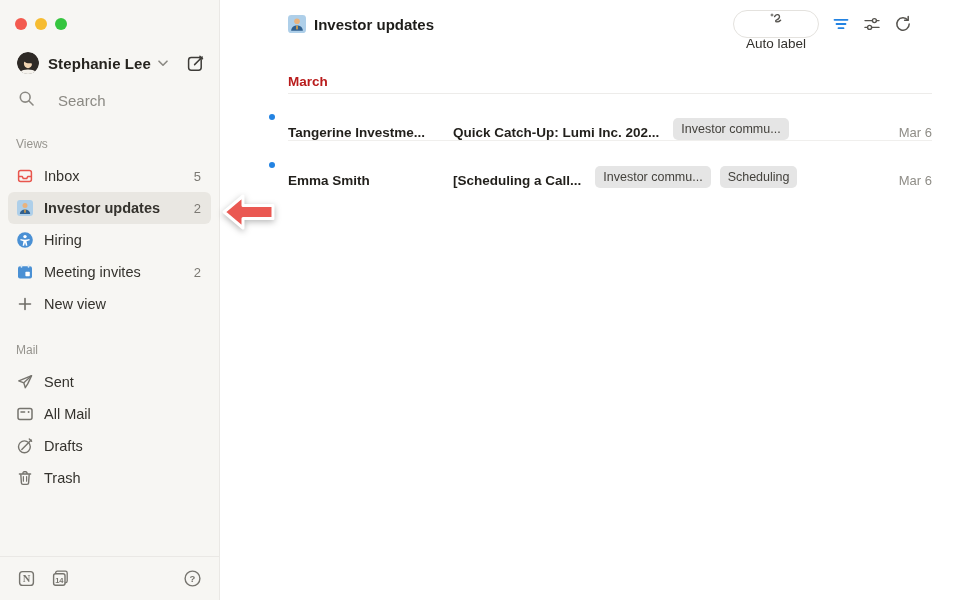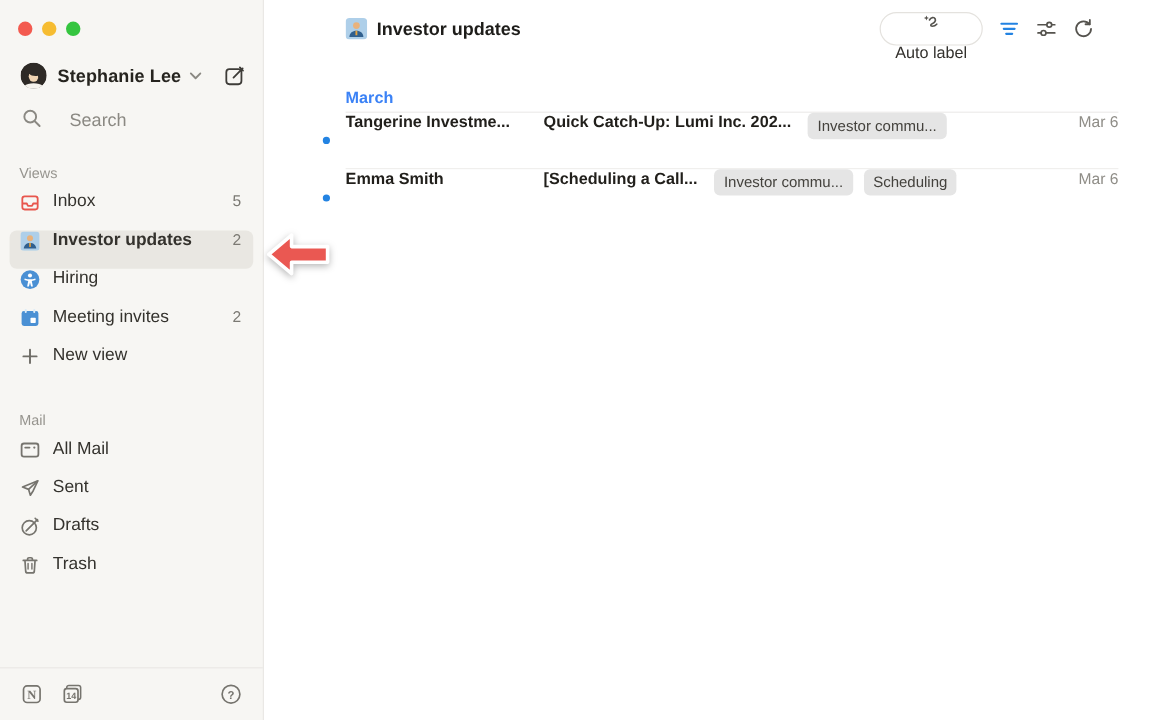--- a/index.html
+++ b/index.html
@@ -15,21 +15,21 @@
   .user-row { position:absolute; top:50px; left:17px; right:14px; height:26px; display:flex; align-items:center; }
   .avatar { width:22px; height:22px; border-radius:50%; overflow:hidden; flex:0 0 22px; }
   .user-name { margin-left:9px; font-size:15px; font-weight:700; color:#26241f; letter-spacing:.1px; }
   .chev { margin-left:7px; display:flex; }
   .compose { margin-left:auto; display:flex; cursor:pointer; }
 
   .search-row { position:absolute; top:90px; left:18px; display:flex; align-items:center; gap:23px; color:#8b8983; font-size:15px; cursor:pointer; }
 
   .nav { position:absolute; top:134px; left:8px; right:8px; }
   .section-label { height:20px; line-height:20px; padding-left:8px; margin-bottom:6px; font-size:12px; font-weight:500; color:#96948e; }
-  .nav-item { height:32px; display:flex; align-items:flex-start; gap:10px; padding:0 10px 0 8px; border-radius:6px; cursor:pointer; }
+  .nav-item { height:32px; display:flex; align-items:center; gap:10px; padding:0 10px 0 8px; border-radius:6px; cursor:pointer; }
   .nav-item .nicon { width:18px; height:18px; flex:0 0 18px; display:flex; align-items:center; justify-content:center; }
   .nav-item .nlabel { flex:1; font-size:14.5px; font-weight:500; color:#34322d; white-space:nowrap; overflow:hidden; }
   .nav-item .ncount { font-size:13px; color:#7b7973; }
   .nav-item.selected { background:#e9e7e2; }
   .nav-item.selected .nlabel { font-weight:700; }
   .mail-section { margin-top:20px; }
 
   .sb-footer { position:absolute; bottom:0; left:0; width:219px; height:44px; border-top:1px solid #eae8e5; display:flex; align-items:center; padding:0 17px; gap:15px; }
   .sb-footer .ficon { display:flex; cursor:pointer; }
   .sb-footer .help { margin-left:auto; }
@@ -37,22 +37,22 @@
   
   .main { position:absolute; left:221px; top:0; width:739px; height:600px; background:#fff; }
   .main-header { height:48px; display:flex; align-items:center; padding:0 48px 0 67px; }
   .title-icon { width:18px; height:18px; margin-right:8px; display:flex; }
   .page-title { font-size:15px; font-weight:700; color:#1e1d1a; }
   .header-right { margin-left:auto; display:flex; align-items:center; gap:13px; }
   .pill { height:28px; display:flex; align-items:center; gap:6px; padding:0 12px; border:1px solid #e4e2de; border-radius:15px; background:#fff; font-size:13.5px; font-weight:500; color:#33312d; cursor:pointer;flex-direction:column; }
   .hicon { display:flex; cursor:pointer; }
 
   .list { margin:0 28px 0 67px; }
-  .group-row { height:46px; display:flex; align-items:flex-end; padding-bottom:4px; border-bottom:1px solid #edecea; font-size:13.5px; font-weight:600; color:#3b82f6; }
-  .mail-row { position:relative; height:47px; display:flex; align-items:flex-start; cursor:pointer; }
+  .group-row { height:46px; display:flex; align-items:flex-end; padding-bottom:4px; border-bottom:1px solid #edecea; font-size:13.5px; font-weight:600; color:#b91c1c; }
+  .mail-row { position:relative; height:47px; display:flex; align-items:flex-end; cursor:pointer; }
   .mail-row.divided { border-bottom:1px solid #f0efed; }
   .dot { position:absolute; left:-19px; top:50%; margin-top:-3px; width:6px; height:6px; border-radius:50%; background:#2383e2; }
   .sender { width:165px; flex:0 0 165px; font-size:13.5px; font-weight:700; color:#211f1b; white-space:nowrap; overflow:hidden; }
   .subject { font-size:13.5px; font-weight:600; color:#211f1b; margin-right:14px; white-space:nowrap; }
   .tags { display:flex; gap:9px; }
   .tag { height:22px; display:flex; align-items:center; padding:0 8px; border-radius:5px; background:#e5e5e5; font-size:12.5px; font-weight:500; color:#44423d; white-space:nowrap; }
   .tag.purple { background:#e5e5e5; }
   .date { margin-left:auto; font-size:13px; color:#8f8d87; }
 
   
@@ -167,36 +167,36 @@
         <span class="nlabel">New view</span>
         <span class="ncount"></span>
       </div>
 
       <div class="mail-section">
         <div class="section-label">Mail</div>
 
         <div class="nav-item">
           <span class="nicon">
             <svg width="18" height="18" viewBox="0 0 18 18">
+              <path d="M15.6 2.6 2.8 7.9l5 1.9 1.5 4.9 2.4-3.8z" fill="none" stroke="#76746e" stroke-width="1.4" stroke-linejoin="round"></path>
+              <path d="M7.8 9.8l7.6-7" fill="none" stroke="#76746e" stroke-width="1.4"></path>
+            </svg>
+          </span>
+          <span class="nlabel">Sent</span>
+        </div>
+
+        <div class="nav-item">
+          <span class="nicon">
+            <svg width="18" height="18" viewBox="0 0 18 18">
               <rect x="2" y="3.6" width="14" height="11" rx="2" fill="none" stroke="#76746e" stroke-width="1.5"></rect>
               <path d="M5 7h3.6" stroke="#76746e" stroke-width="1.5" stroke-linecap="round"></path>
               <circle cx="12.6" cy="7" r=".95" fill="#76746e"></circle>
             </svg>
           </span>
           <span class="nlabel">All Mail</span>
-        </div>
-
-        <div class="nav-item">
-          <span class="nicon">
-            <svg width="18" height="18" viewBox="0 0 18 18">
-              <path d="M15.6 2.6 2.8 7.9l5 1.9 1.5 4.9 2.4-3.8z" fill="none" stroke="#76746e" stroke-width="1.4" stroke-linejoin="round"></path>
-              <path d="M7.8 9.8l7.6-7" fill="none" stroke="#76746e" stroke-width="1.4"></path>
-            </svg>
-          </span>
-          <span class="nlabel">Sent</span>
         </div>
 
         <div class="nav-item">
           <span class="nicon">
             <svg width="18" height="18" viewBox="0 0 18 18">
               <circle cx="8.4" cy="9.8" r="5.9" fill="none" stroke="#76746e" stroke-width="1.4"></circle>
               <path d="M5.8 12.4 15.2 3" stroke="#76746e" stroke-width="1.4" stroke-linecap="round"></path>
               <path d="M13.3 1.9l2.3 2.3" stroke="#76746e" stroke-width="1.4" stroke-linecap="round"></path>
             </svg>
           </span>

